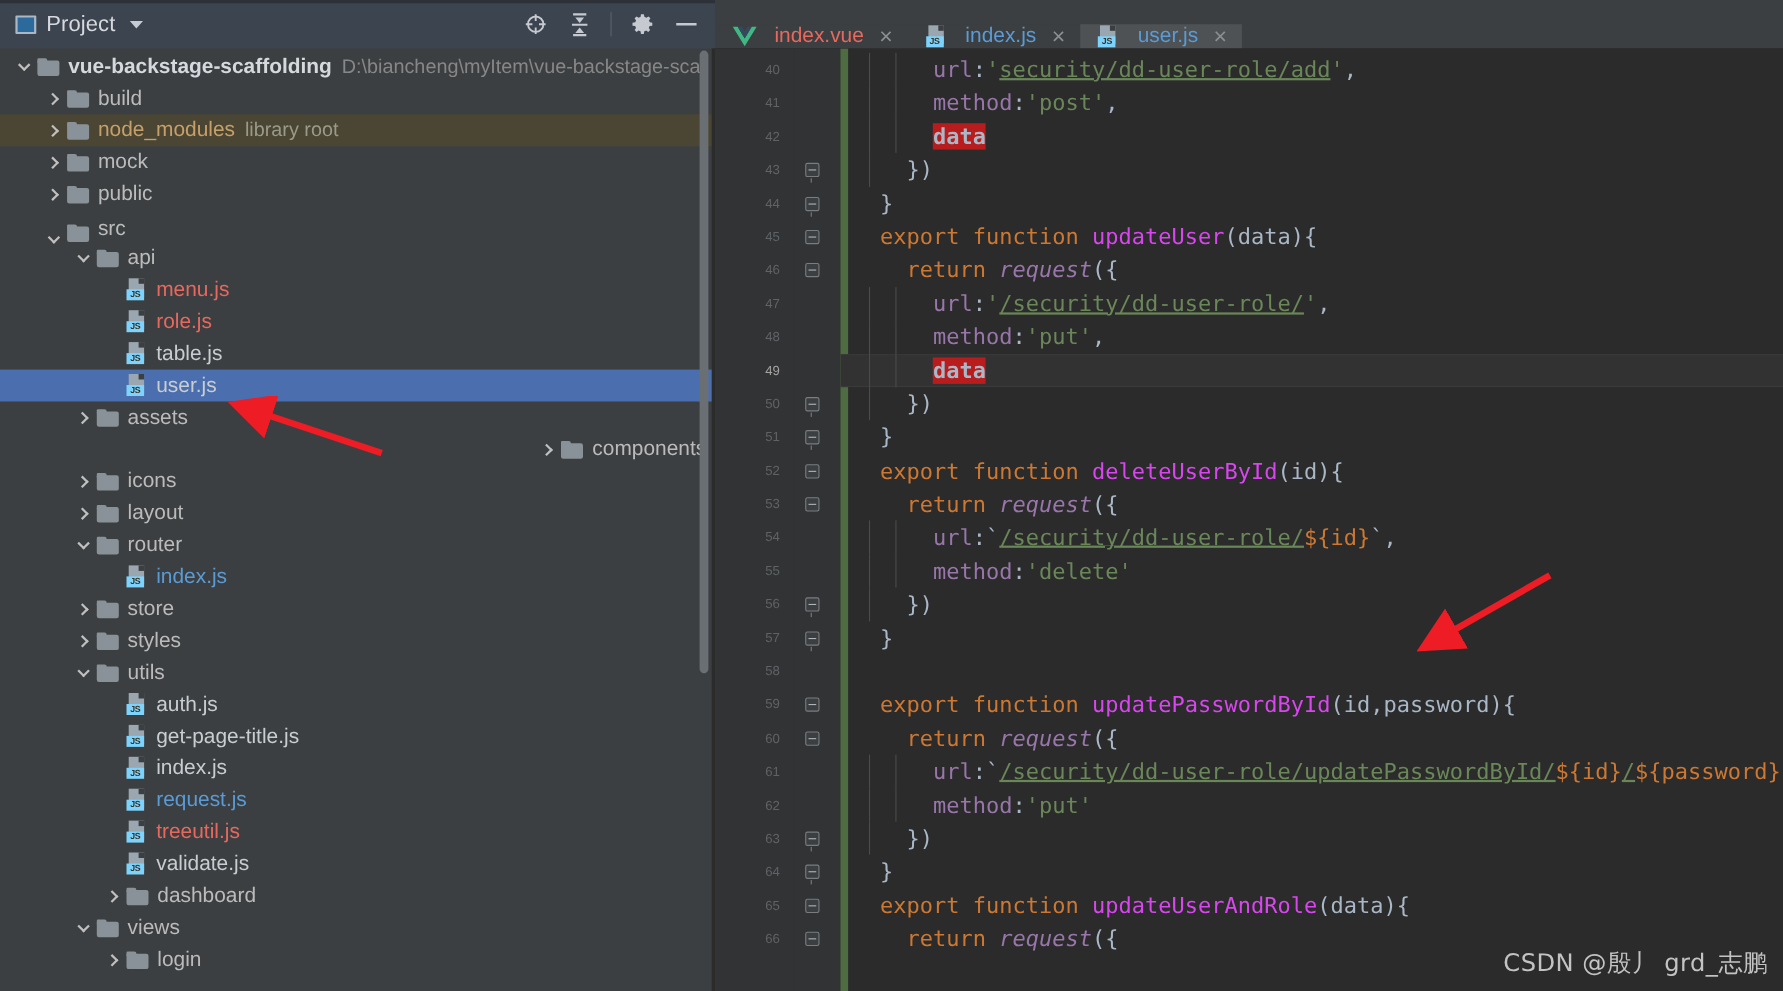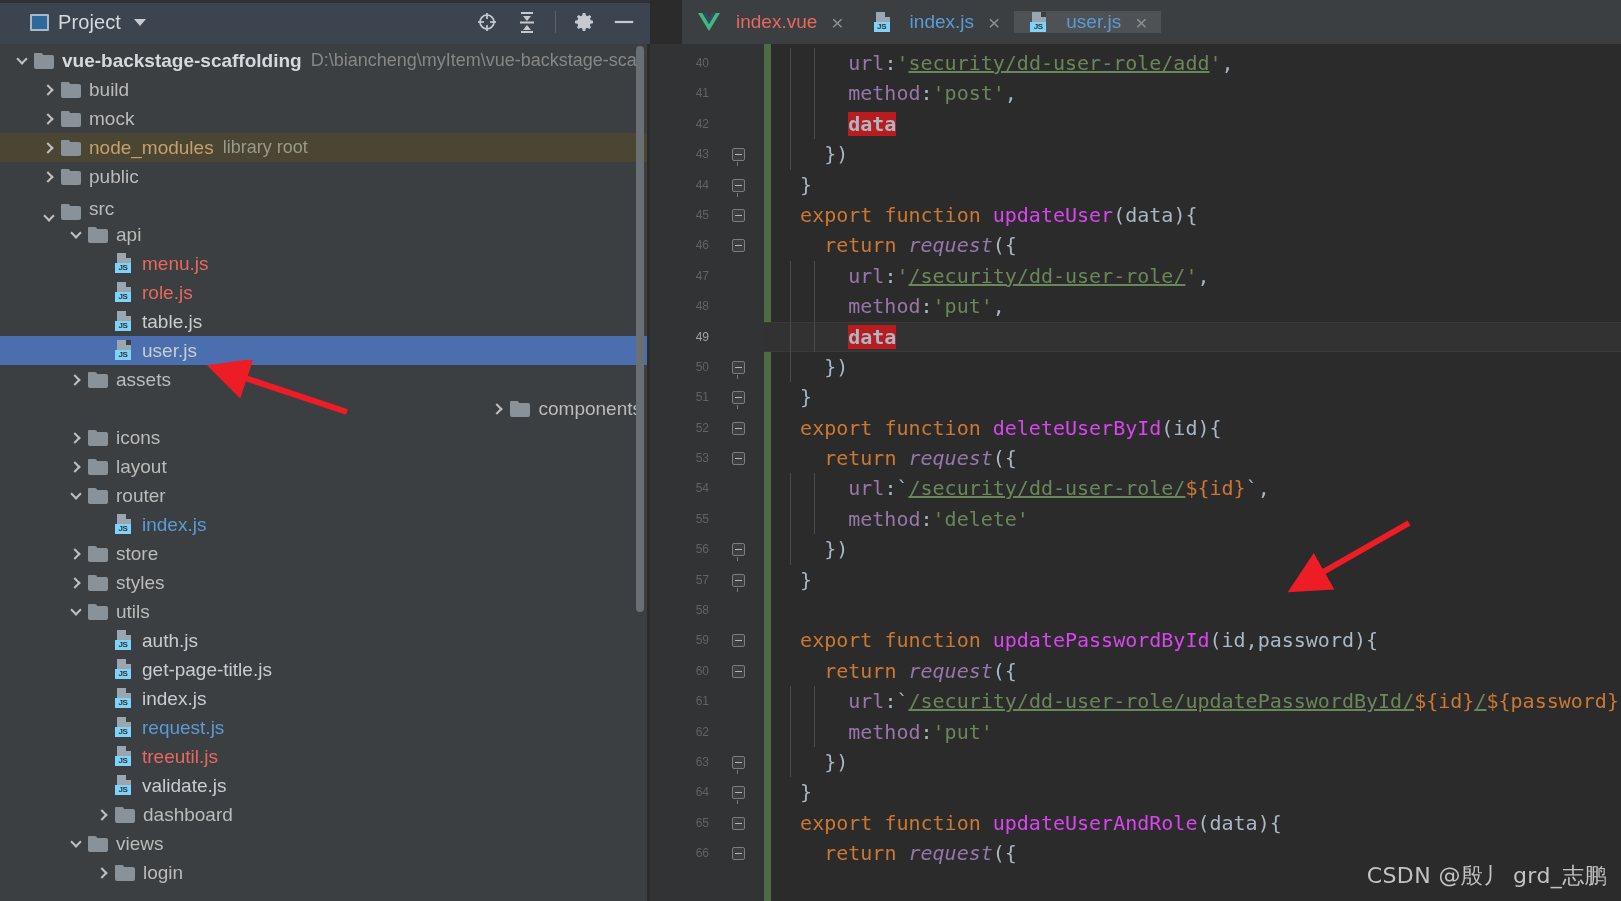--- a/index.html
+++ b/index.html
@@ -24,21 +24,21 @@
     display: flex;
     flex-direction: column;
     position: relative;
     flex: 0 0 650px;
   }
   .panel-header {
     height: 44px;
     background: #3c4450;
     display: flex;
     align-items: center;
-    padding: 0 10px 0 30px;
+    padding: 0 10px 0 14px;
     flex: 0 0 44px;
   }
   .panel-title-group { display: flex; align-items: center; gap: 9px; }
   .panel-icon {
     width: 19px; height: 17px;
     border: 2px solid #a9b7c6;
     background: #2b6a9b;
     border-radius: 1px;
     display: inline-block;
   }
@@ -190,22 +190,21 @@
     flex-direction: column;
     background: #2b2b2b;
     position: relative;
     min-width: 0;
   }
   .tabbar {
     height: 44px;
     flex: 0 0 44px;
     background: #3c3f41;
     display: flex;
-    align-items: center;
-    margin-left: 32px;
+    align-items: flex-end;
   }
   .tab {
     display: flex;
     align-items: center;
     gap: 9px;
     padding: 0 14px 0 16px;
     font-size: 19px;
     position: relative;
     background: #3c3f41;
   }
@@ -393,34 +392,34 @@
           <span class="node-name c-white bold">vue-backstage-scaffolding</span>
           <span class="node-sub">D:\biancheng\myItem\vue-backstage-sca</span>
         </div>
         <div class="tree-row" style="padding-left: 37px;">
           <span class="arrow right">
             <i></i>
           </span>
           <span class="ico-folder"></span>
           <span class="node-name">build</span>
         </div>
-        <div class="tree-row" style="padding-left: 37px;">
-          <span class="arrow right">
-            <i></i>
-          </span>
-          <span class="ico-folder"></span>
-          <span class="node-name">mock</span>
-        </div>
         <div class="tree-row libroot" style="padding-left: 37px;">
           <span class="arrow right">
             <i></i>
           </span>
           <span class="ico-folder"></span>
           <span class="node-name c-yellow">node_modules</span>
           <span class="node-sub olive">library root</span>
+        </div>
+        <div class="tree-row" style="padding-left: 37px;">
+          <span class="arrow right">
+            <i></i>
+          </span>
+          <span class="ico-folder"></span>
+          <span class="node-name">mock</span>
         </div>
         <div class="tree-row" style="padding-left: 37px;">
           <span class="arrow right">
             <i></i>
           </span>
           <span class="ico-folder"></span>
           <span class="node-name">public</span>
         </div>
         <div class="tree-row" style="padding-left: 37px; align-items: flex-end;">
           <span class="arrow down">

